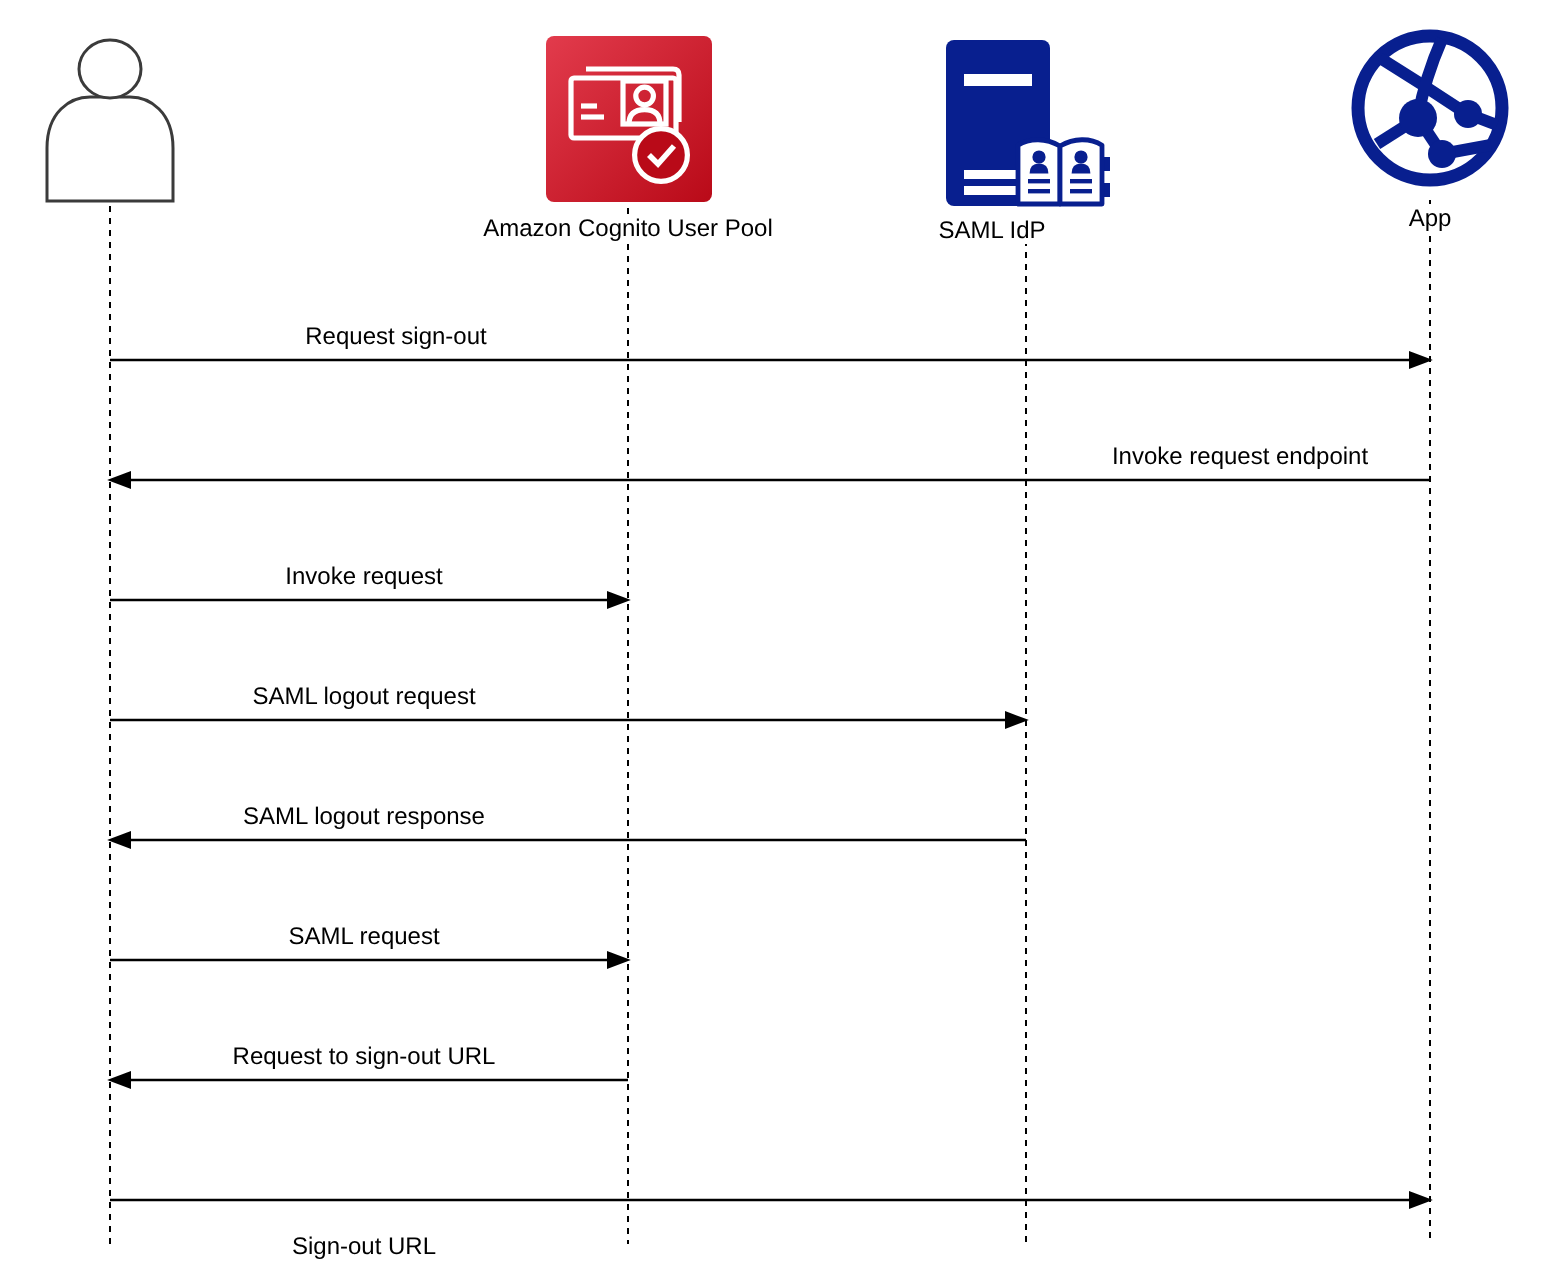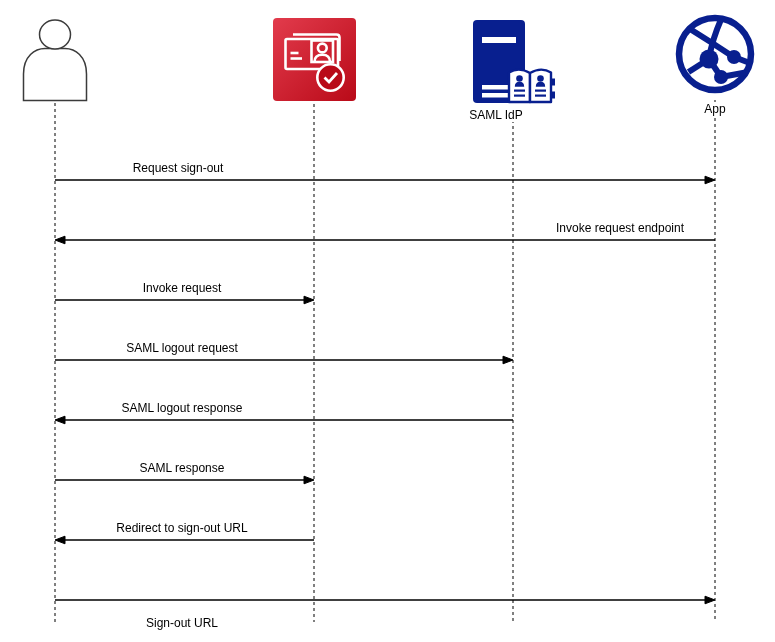--- a/index.html
+++ b/index.html
@@ -119,26 +119,27 @@
         <path d="M 34,45 L 13.5,58" stroke-width="6"></path>
       </g>
       <g style="fill:var(--navy,#081f8f)">
         <circle cx="34" cy="45" r="9.5"></circle>
         <circle cx="59" cy="43" r="7"></circle>
         <circle cx="46" cy="63" r="7"></circle>
       </g>
     </svg>
   </div>
 
+  <div class="actor-label" style="left:204px;top:107px;width:220px">Amazon Cognito User Pool</div>
   <div class="actor-label" style="left:436px;top:108px;width:120px">SAML IdP</div>
   <div class="actor-label" style="left:655px;top:102px;width:120px">App</div>
 
   <div id="labels">
-      <div class="msg-label" style="left: 68px; top: 161px;">Request sign-out</div>
+      <div class="msg-label" style="left: 88px; top: 161px;">Request sign-out</div>
       <div class="msg-label" style="left: 510px; top: 221px;">Invoke request endpoint</div>
       <div class="msg-label" style="left: 72px; top: 281px;">Invoke request</div>
       <div class="msg-label" style="left: 72px; top: 341px;">SAML logout request</div>
       <div class="msg-label" style="left: 72px; top: 401px;">SAML logout response</div>
-      <div class="msg-label" style="left: 72px; top: 461px;">SAML response</div>
-      <div class="msg-label" style="left: 72px; top: 521px;">Redirect to sign-out URL</div>
+      <div class="msg-label" style="left: 72px; top: 461px;">SAML request</div>
+      <div class="msg-label" style="left: 72px; top: 521px;">Request to sign-out URL</div>
       <div class="msg-label" style="left: 72px; top: 581px; margin-top: 35px;">Sign-out URL</div>
     </div>
 </div>
 
 </body></html>

